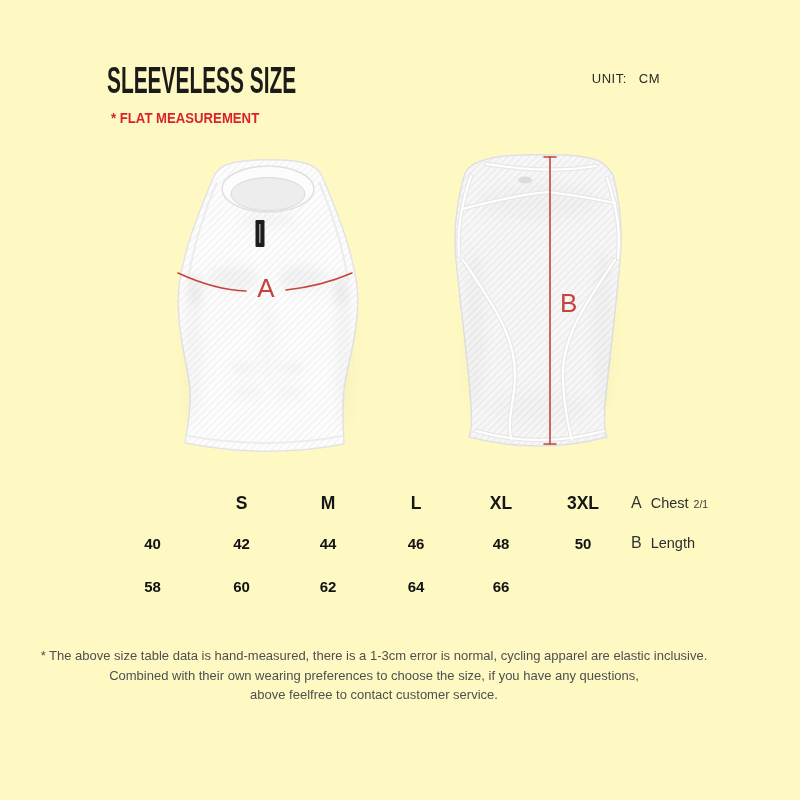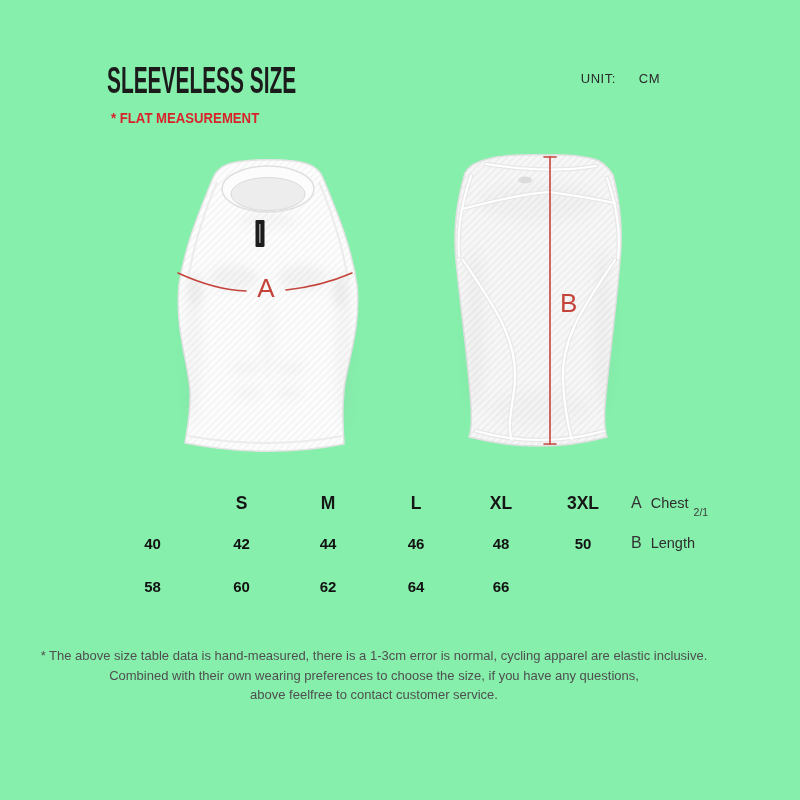--- a/index.html
+++ b/index.html
@@ -4,36 +4,36 @@
 <style>
   :root{
     --accent-red:#d9232b;
     --measure-red:#c4443c;
     --title-black:#1b1b1b;
     --body-gray:#4f4f4f;
   }
   *{margin:0;padding:0;box-sizing:border-box;}
   html,body{background:#fff;}
   body{font-family:"Liberation Sans","DejaVu Sans",sans-serif;}
-  .page{position:relative;width:800px;height:800px;background:#86efac;overflow:hidden;}
+  .page{position:relative;width:800px;height:800px;background:#fef9c3;overflow:hidden;}
 
   
   .title{
     position:absolute;left:107px;top:63px;
     font-size:36px;font-weight:700;color:var(--title-black);
     line-height:36px;white-space:nowrap;
     transform:scaleX(0.58);transform-origin:left center;
     letter-spacing:0px;
   }
   .unit{
     position:absolute;left:560px;top:71px;width:100px;
     text-align:right;font-size:13px;color:#2a2a2a;letter-spacing:.5px;
     white-space:nowrap;
   }
-  .unit .cm{margin-left:23px;}
+  .unit .cm{margin-left:12px;}
   .note{
     position:absolute;left:111px;top:110px;
     font-size:14px;font-weight:700;color:var(--accent-red);
     transform:scaleX(0.94);transform-origin:left center;
     letter-spacing:0px;white-space:nowrap;
   }
 
   
   .diagram{position:absolute;left:0;top:140px;}
   .measure{stroke:var(--measure-red);stroke-width:1.6;fill:none;stroke-linecap:round;}
@@ -49,21 +49,21 @@
     display:grid;
     grid-template-columns:95px 83px 90px 86px 84px 80px 78px;
     grid-template-rows:34px 46px 41px;
   }
   .cell{display:flex;align-items:center;justify-content:center;}
   .th{font-size:17.5px;font-weight:700;color:#151515;}
   .td{font-size:15px;font-weight:700;color:#111;}
   .rowlabel{justify-content:flex-start;padding-left:8px;}
   .rk{font-size:16px;color:#333;}
   .rn{font-size:14.5px;color:#2e2e2e;margin-left:9px;}
-  .rs{font-size:10.5px;color:#3a3a3a;margin-left:5px;position:relative;top:9px;}
+  .rs{font-size:10.5px;color:#3a3a3a;margin-left:5px;position:relative;top:1px;}
 
   
   .footer{
     position:absolute;left:0;top:646px;width:748px;
     text-align:center;font-size:13px;color:var(--body-gray);line-height:19.5px;
   }
 </style>
 </head>
 <body>
 

